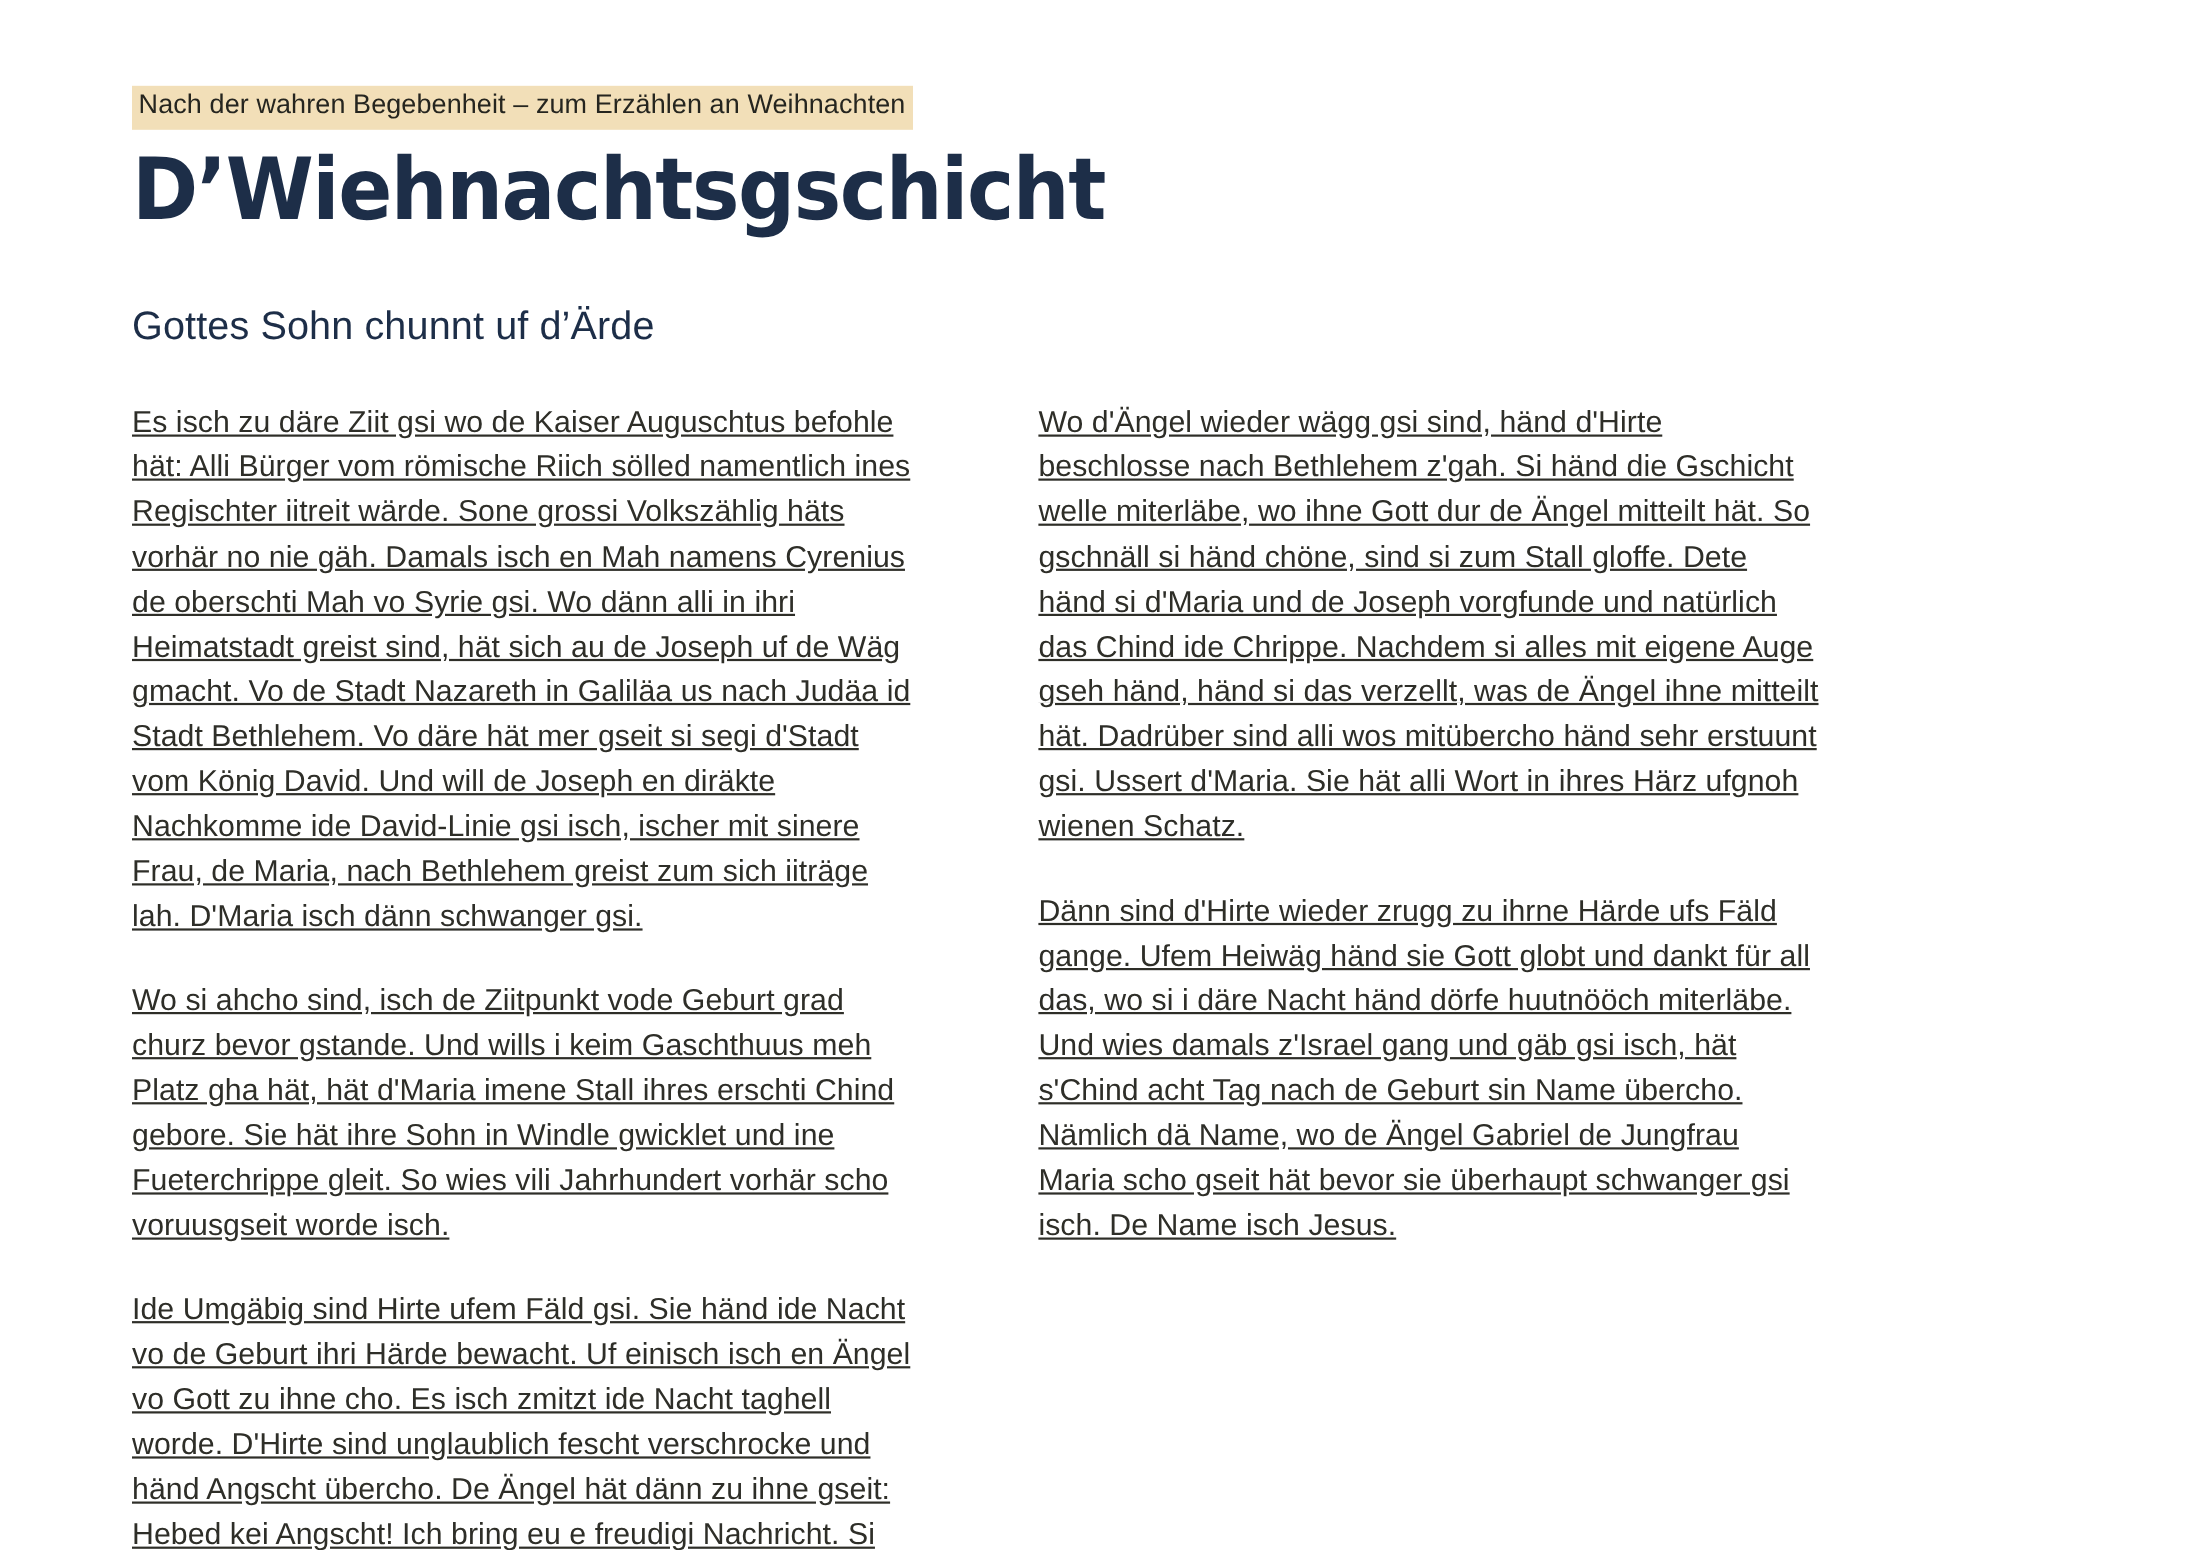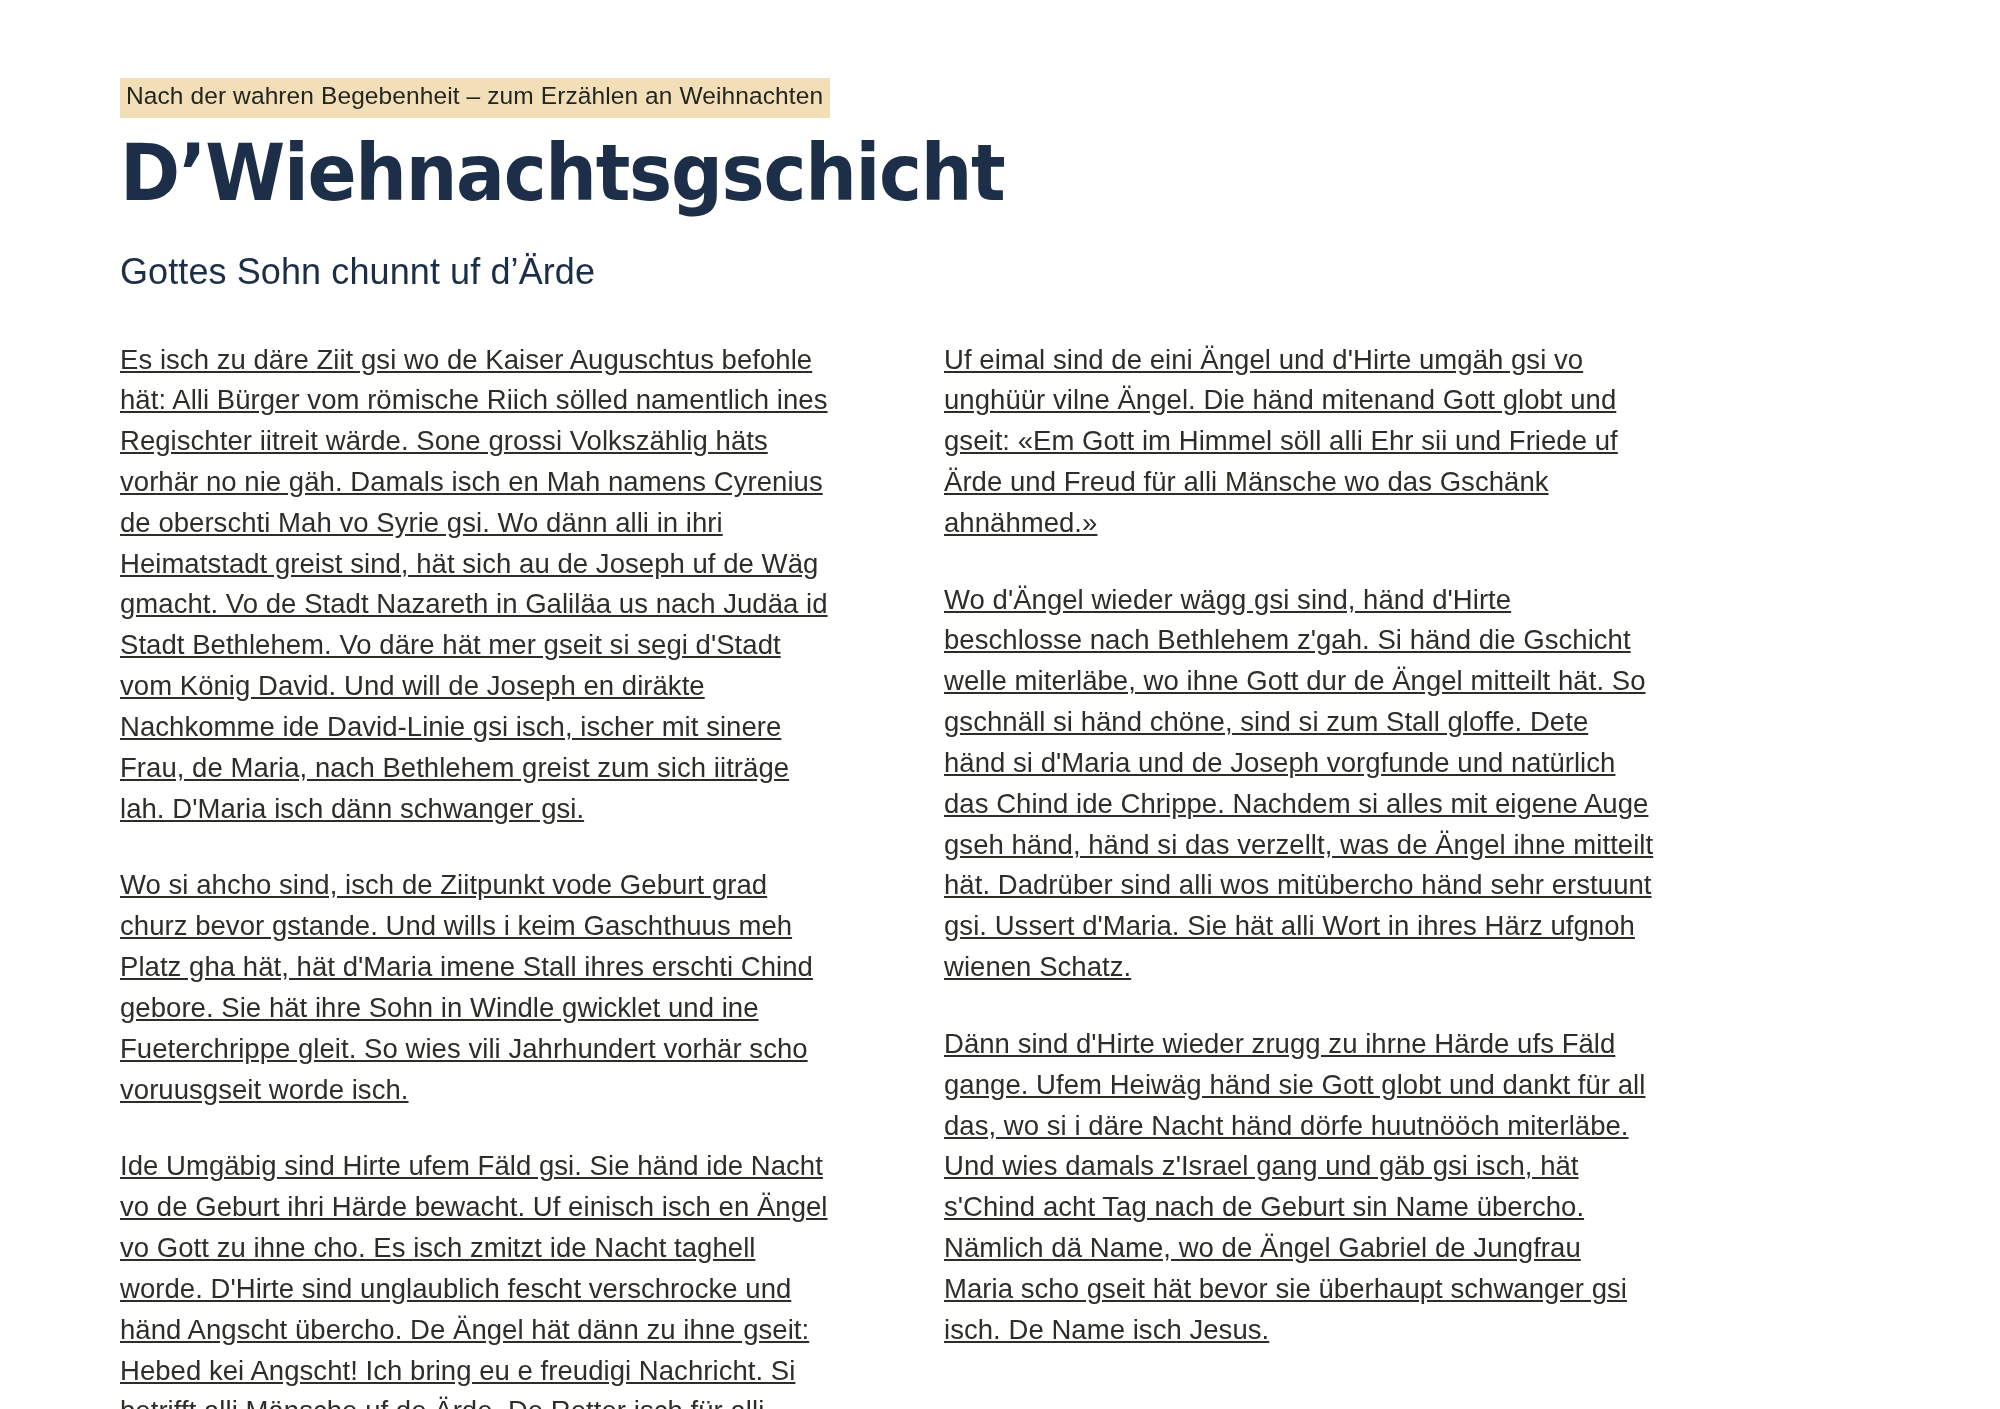--- a/index.html
+++ b/index.html
@@ -53,21 +53,21 @@
     font-size: 78px;
     line-height: 1.0;
     letter-spacing: -1.4px;
     color: #1d2e48;
     transform: scaleX(0.93);
     transform-origin: left center;
     white-space: nowrap;
   }
 
   .subtitle {
-    margin: 38px 0 0 0;
+    margin: 62px 0 0 0;
     font-size: 36px;
     line-height: 1.2;
     font-weight: 400;
     letter-spacing: 0.1px;
     color: #1d2e48;
   }
 
   
   .columns {
     position: relative;
@@ -110,21 +110,20 @@
 
   <div class="columns">
 
     <div class="col">
       <p>Es isch zu däre Ziit gsi wo de Kaiser Auguschtus befohle hät: Alli Bürger vom römische Riich sölled namentlich ines Regischter iitreit wärde. Sone grossi Volkszählig häts vorhär no nie gäh. Damals isch en Mah namens Cyrenius de oberschti Mah vo Syrie gsi. Wo dänn alli in ihri Heimatstadt greist sind, hät sich au de Joseph uf de Wäg gmacht. Vo de Stadt Nazareth in Galiläa us nach Judäa id Stadt Bethlehem. Vo däre hät mer gseit si segi d'Stadt vom König David. Und will de Joseph en diräkte Nachkomme ide David-Linie gsi isch, ischer mit sinere Frau, de Maria, nach Bethlehem greist zum sich iiträge lah. D'Maria isch dänn schwanger gsi.</p>
       <p>Wo si ahcho sind, isch de Ziitpunkt vode Geburt grad churz bevor gstande. Und wills i keim Gaschthuus meh Platz gha hät, hät d'Maria imene Stall ihres erschti Chind gebore. Sie hät ihre Sohn in Windle gwicklet und ine Fueterchrippe gleit. So wies vili Jahrhundert vorhär scho voruusgseit worde isch.</p>
       <p>Ide Umgäbig sind Hirte ufem Fäld gsi. Sie händ ide Nacht vo de Geburt ihri Härde bewacht. Uf einisch isch en Ängel vo Gott zu ihne cho. Es isch zmitzt ide Nacht taghell worde. D'Hirte sind unglaublich fescht verschrocke und händ Angscht übercho. De Ängel hät dänn zu ihne gseit: Hebed kei Angscht! Ich bring eu e freudigi Nachricht. Si betrifft alli Mänsche uf de Ärde. De Retter isch für alli gebore worde. Es isch Chrischtus, de Herr. Ihr wärded ihn finde als Chind, in Windle gwicklet, wo inere Fueterchrippe liit.</p>
     </div>
 
     <div class="col">
-      <p>Uf eimal sind de eini Ängel und d'Hirte umgäh gsi vo unghüür vilne Ängel. Die händ mitenand Gott globt und gseit: «Em Gott im Himmel söll alli Ehr sii und Friede uf Ärde und Freud für alli Mänsche wo das Gschänk ahnähmed.»</p>
       <p>Wo d'Ängel wieder wägg gsi sind, händ d'Hirte beschlosse nach Bethlehem z'gah. Si händ die Gschicht welle miterläbe, wo ihne Gott dur de Ängel mitteilt hät. So gschnäll si händ chöne, sind si zum Stall gloffe. Dete händ si d'Maria und de Joseph vorgfunde und natürlich das Chind ide Chrippe. Nachdem si alles mit eigene Auge gseh händ, händ si das verzellt, was de Ängel ihne mitteilt hät. Dadrüber sind alli wos mitübercho händ sehr erstuunt gsi. Ussert d'Maria. Sie hät alli Wort in ihres Härz ufgnoh wienen Schatz.</p>
       <p>Dänn sind d'Hirte wieder zrugg zu ihrne Härde ufs Fäld gange. Ufem Heiwäg händ sie Gott globt und dankt für all das, wo si i däre Nacht händ dörfe huutnööch miterläbe. Und wies damals z'Israel gang und gäb gsi isch, hät s'Chind acht Tag nach de Geburt sin Name übercho. Nämlich dä Name, wo de Ängel Gabriel de Jungfrau Maria scho gseit hät bevor sie überhaupt schwanger gsi isch. De Name isch Jesus.</p>
 
     </div>
 
   </div>
 
 </div>
 
 </body></html>

